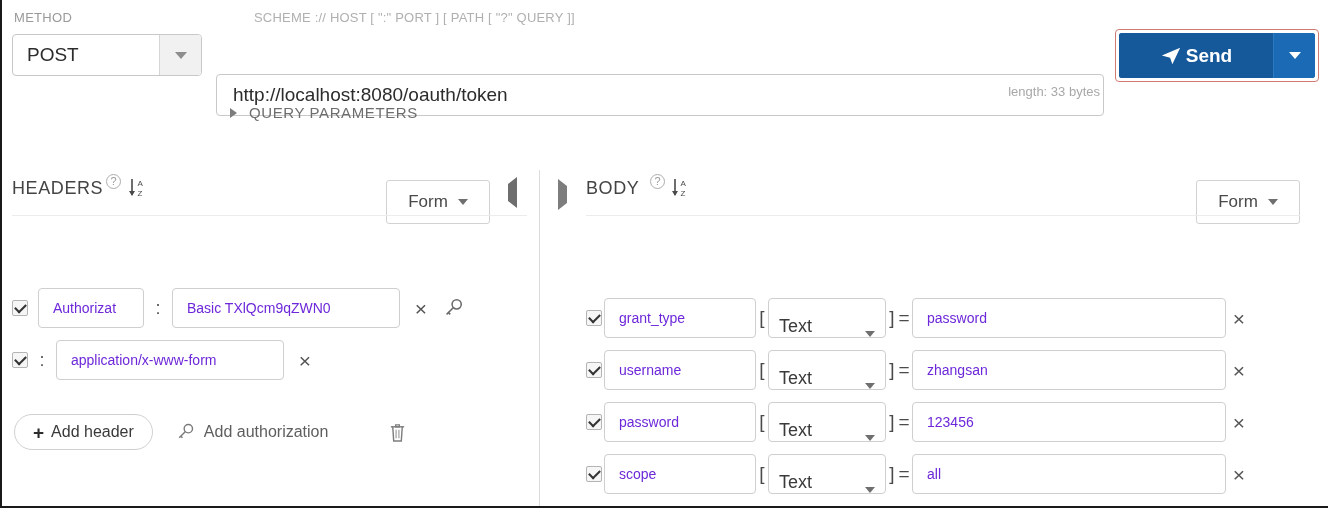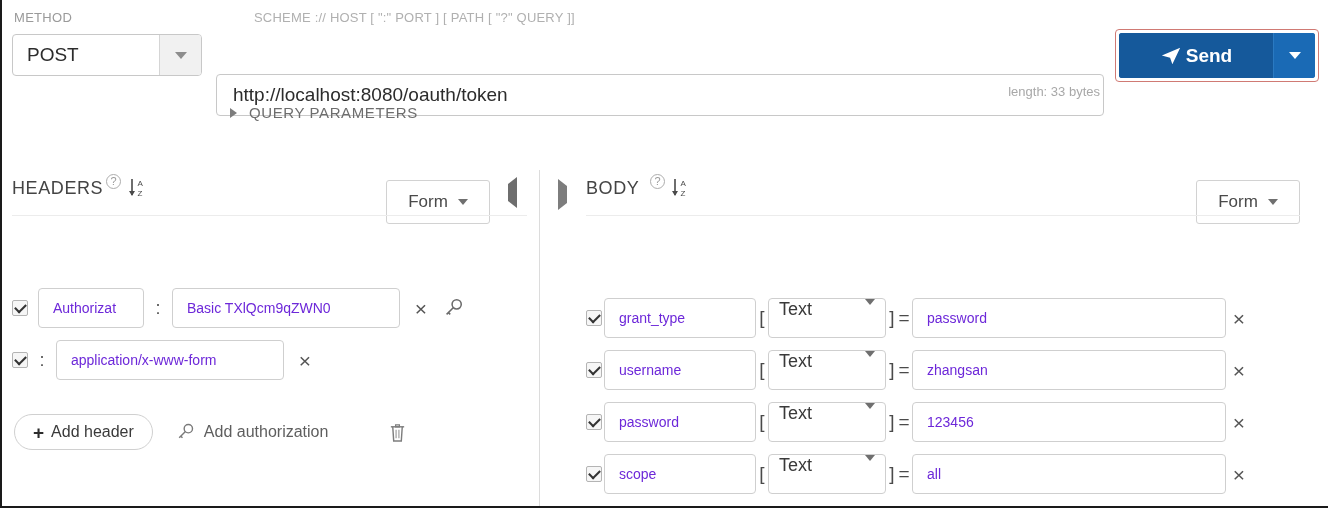--- a/index.html
+++ b/index.html
@@ -242,21 +242,21 @@
   .body-row {
     position: absolute; left: 46px;
     display: flex; align-items: center; gap: 2px;
   }
   .b-key { width: 152px; }
   .b-brk { font-size: 19px; color: #4a4a4a; width: 8px; text-align: center; }
   .b-eq  { font-size: 19px; color: #4a4a4a; width: 12px; text-align: center; }
   .b-sel {
     width: 118px; height: 40px;
     border: 1px solid #cfcfcf; border-radius: 4px; background: #fff;
-    display: flex; align-items: flex-start;
+    display: flex; align-items: flex-end;
     padding: 0 10px;
     font-size: 18px; color: #3a3a3a;
     position: relative;
   }
   .b-sel .caret-sm { position: absolute; right: 10px; }
   .b-val { width: 314px; }
 </style>
 </head>
 <body>
 

